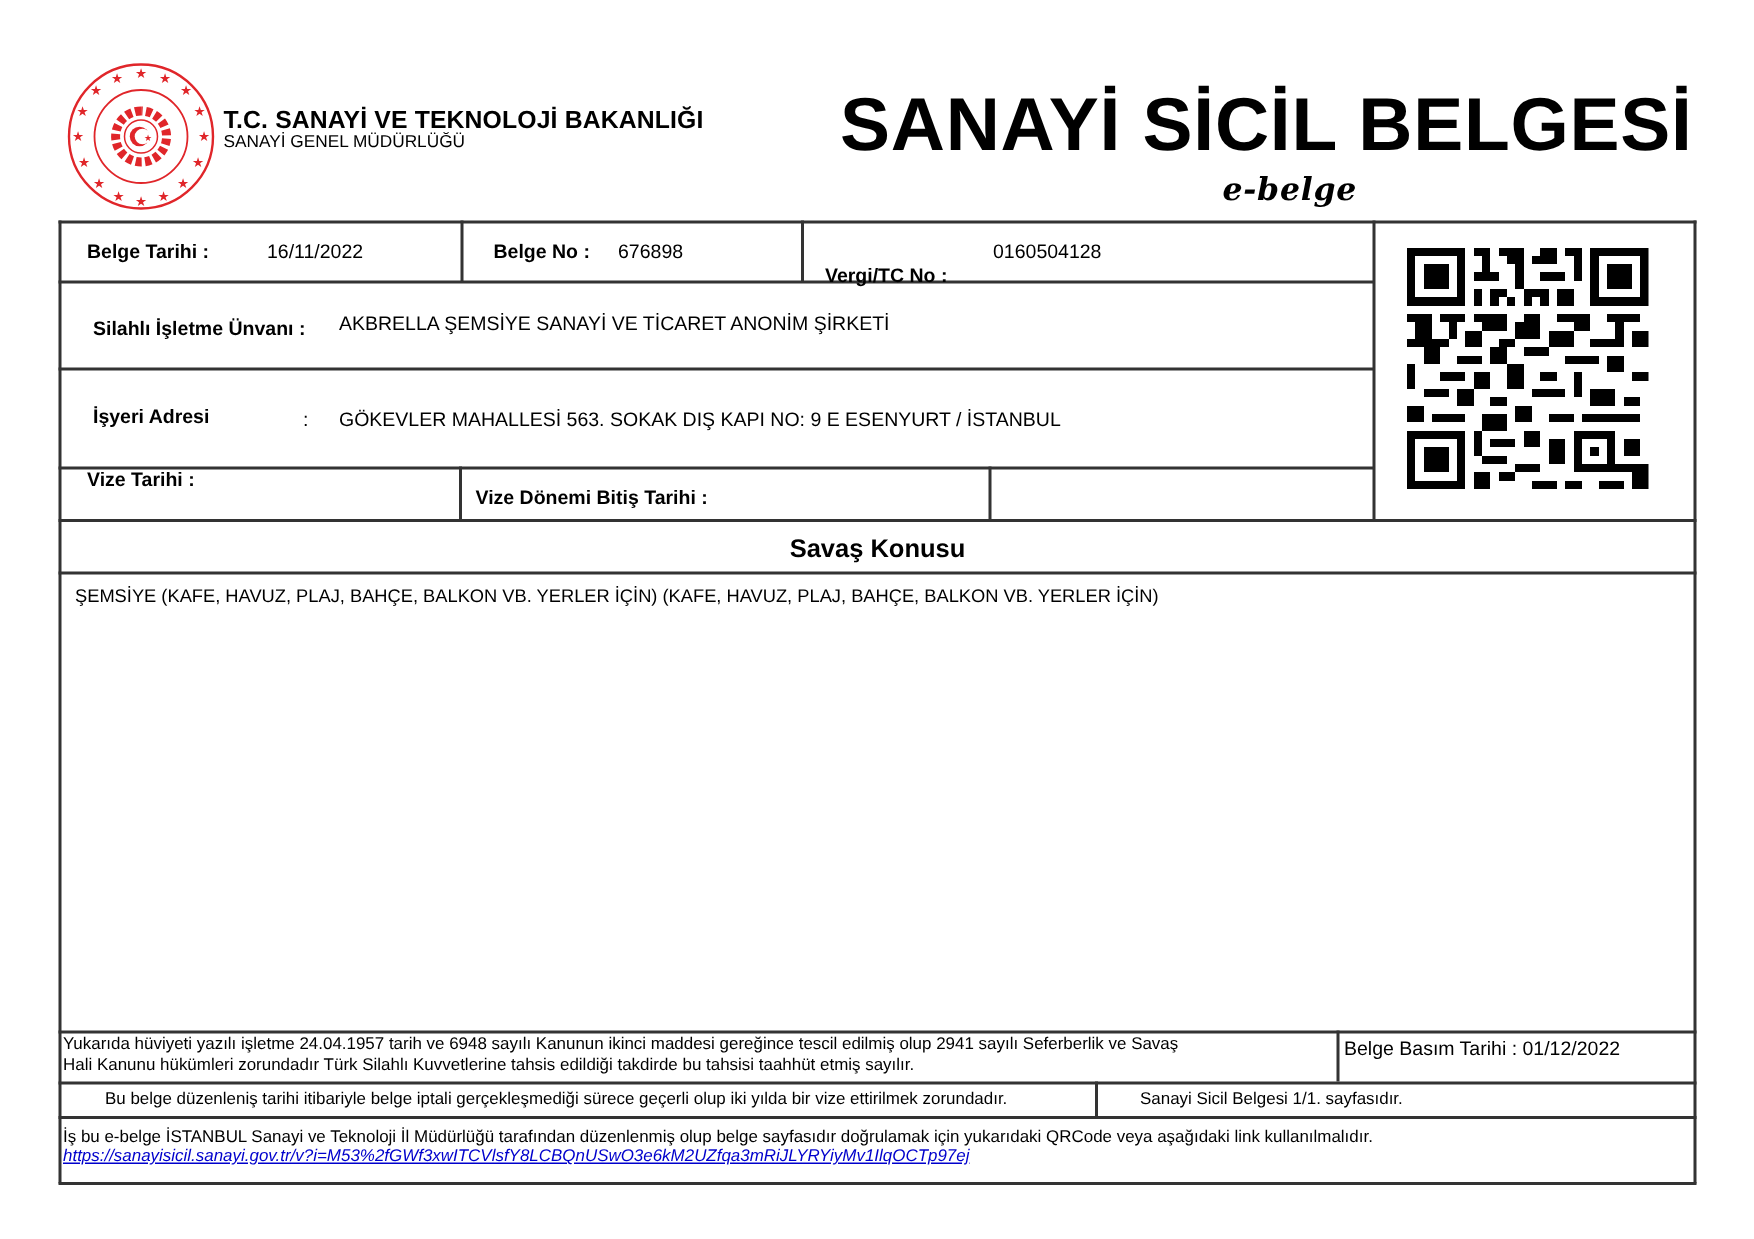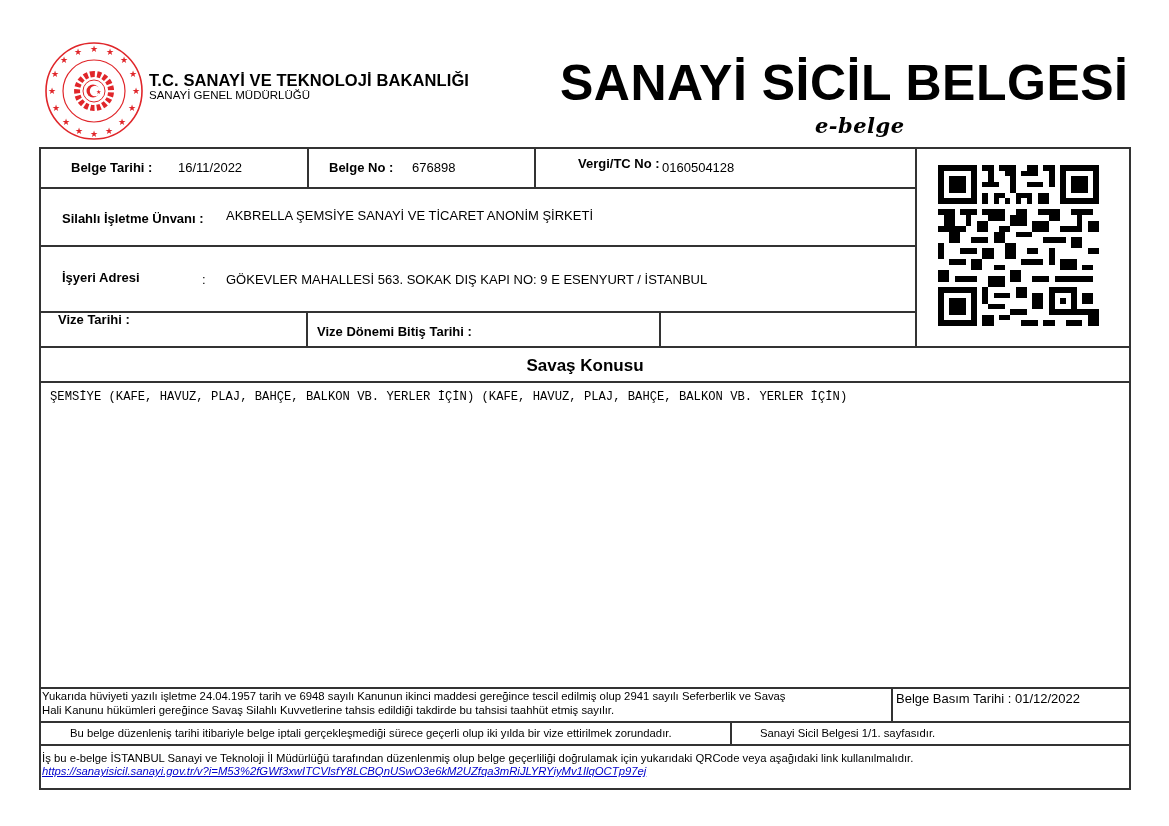--- a/index.html
+++ b/index.html
@@ -19,21 +19,21 @@
     .line-h { position: absolute; height: 1.5px; background: #333; }
     .line-v { position: absolute; width: 1.5px; background: #333; }
 
     .lbl { font-weight: bold; font-size: 13px; }
     .val { font-size: 13px; }
 
     .qr { left: 938px; top: 165px; width: 161px; height: 161px; }
 
     .section-title { left: 40px; width: 1090px; top: 356px; text-align: center; font-weight: bold; font-size: 17px; }
 
-    .production { left: 50px; top: 390px; font-size: 12.2px; font-family: Liberation Mono, monospace; }
+    .production { left: 50px; top: 390px; font-size: 12.2px; }
 
     .small { font-size: 11.3px; line-height: 13px; }
 
     .link { color: #0000cc; font-style: italic; text-decoration: underline; font-size: 11.3px; }
   </style>
 </head>
 <body>
 
 <div class="abs logo">
   <svg width="100" height="100" viewBox="0 0 100 100">
@@ -90,25 +90,25 @@
 
   <div class="line-h" style="left:39px;top:346px;width:1092px;"></div>
   <div class="line-h" style="left:39px;top:381px;width:1092px;"></div>
   <div class="line-h" style="left:39px;top:687px;width:1092px;"></div>
   <div class="line-v" style="left:891px;top:687px;height:34px;"></div>
   <div class="line-h" style="left:39px;top:721px;width:1092px;"></div>
   <div class="line-v" style="left:730px;top:721px;height:24px;"></div>
   <div class="line-h" style="left:39px;top:744px;width:1092px;"></div>
 </div>
 
-<div class="abs lbl" style="left:58px;top:160px;margin-left:13px;">Belge Tarihi :</div>
+<div class="abs lbl" style="left:58px;top:160px;">Belge Tarihi :</div>
 <div class="abs val" style="left:178px;top:160px;">16/11/2022</div>
 <div class="abs lbl" style="left:329px;top:160px;">Belge No :</div>
 <div class="abs val" style="left:412px;top:160px;">676898</div>
-<div class="abs lbl" style="left:550px;top:156px;margin-left:28px;">Vergi/TC No :</div>
+<div class="abs lbl" style="left:550px;top:176px;">Vergi/TC No :</div>
 <div class="abs val" style="left:662px;top:160px;">0160504128</div>
 
 <div class="abs lbl" style="left:62px;top:211px;">Silahlı İşletme Ünvanı :</div>
 <div class="abs val" style="left:226px;top:208px;text-align:right;">AKBRELLA ŞEMSİYE SANAYİ VE TİCARET ANONİM ŞİRKETİ</div>
 
 <div class="abs lbl" style="left:62px;top:270px;">İşyeri Adresi</div>
 <div class="abs val" style="left:202px;top:272px;">:</div>
 <div class="abs val" style="left:226px;top:272px;">GÖKEVLER MAHALLESİ 563. SOKAK DIŞ KAPI NO: 9 E ESENYURT / İSTANBUL</div>
 
 <div class="abs lbl" style="left:58px;top:312px;">Vize Tarihi :</div>
@@ -207,18 +207,18 @@
         <rect x="27" y="27" width="2" height="2"></rect>
         <rect x="23" y="28" width="3" height="1"></rect>
     </g>
   </svg>
 </div>
 
 <div class="abs section-title">Savaş Konusu</div>
 <div class="abs production">ŞEMSİYE (KAFE, HAVUZ, PLAJ, BAHÇE, BALKON VB. YERLER İÇİN) (KAFE, HAVUZ, PLAJ, BAHÇE, BALKON VB. YERLER İÇİN)</div>
 
 <div class="abs small" style="left:42px;top:690px;">Yukarıda hüviyeti yazılı işletme 24.04.1957 tarih ve 6948 sayılı Kanunun ikinci maddesi gereğince tescil edilmiş olup 2941 sayılı Seferberlik ve Savaş</div>
-<div class="abs small" style="left:42px;top:704px;">Hali Kanunu hükümleri gereğince Savaş Silahlı Kuvvetlerine tahsis edildiği takdirde bu tahsisi taahhüt etmiş sayılır.</div>
+<div class="abs small" style="left:42px;top:704px;">Hali Kanunu hükümleri zorundadır Türk Silahlı Kuvvetlerine tahsis edildiği takdirde bu tahsisi taahhüt etmiş sayılır.</div>
 <div class="abs" style="left:896px;top:691px;font-size:13px;text-align:right;">Belge Basım Tarihi : 01/12/2022</div>
 <div class="abs small" style="left:42px;top:727px;margin-left:28px;">Bu belge düzenleniş tarihi itibariyle belge iptali gerçekleşmediği sürece geçerli olup iki yılda bir vize ettirilmek zorundadır.</div>
 <div class="abs small" style="left:760px;top:727px;">Sanayi Sicil Belgesi 1/1. sayfasıdır.</div>
-<div class="abs small" style="left:42px;top:752px;">İş bu e-belge İSTANBUL Sanayi ve Teknoloji İl Müdürlüğü tarafından düzenlenmiş olup belge geçerliliği doğrulamak için yukarıdaki QRCode veya aşağıdaki link kullanılmalıdır.</div>
+<div class="abs small" style="left:42px;top:752px;">İş bu e-belge İSTANBUL Sanayi ve Teknoloji İl Müdürlüğü tarafından düzenlenmiş olup belge sayfasıdır doğrulamak için yukarıdaki QRCode veya aşağıdaki link kullanılmalıdır.</div>
 <a class="abs link" style="left:42px;top:765px;" href="#">https://sanayisicil.sanayi.gov.tr/v?i=M53%2fGWf3xwITCVlsfY8LCBQnUSwO3e6kM2UZfqa3mRiJLYRYiyMv1IlqOCTp97ej</a>
 
 </body></html>

